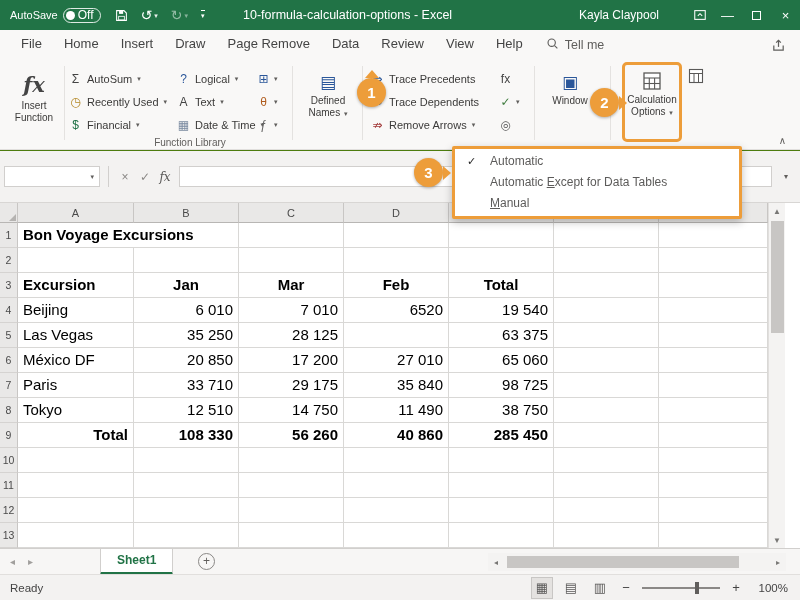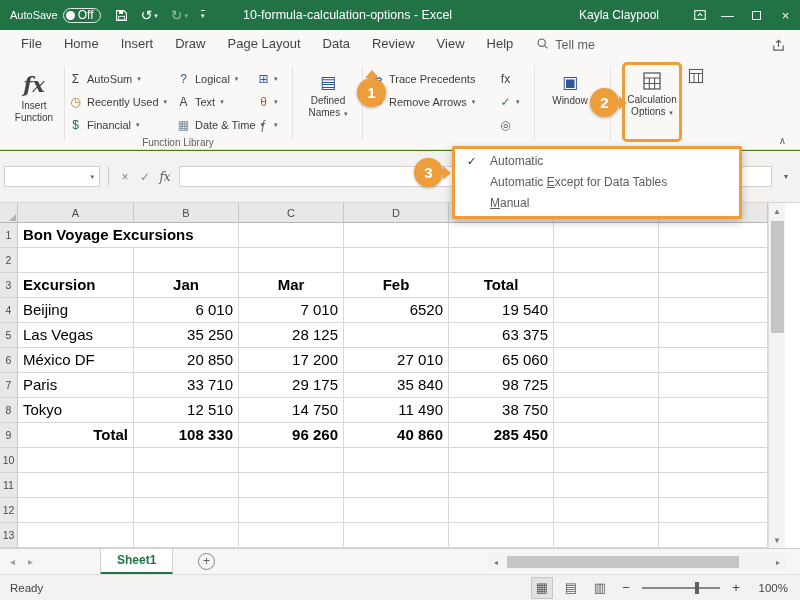--- a/index.html
+++ b/index.html
@@ -162,21 +162,21 @@
       <span class="wbtn">×</span>
     </div>
   </div>
 
   <div class="tabrow">
     <div class="rtabs">
         <div class="rtab">File</div>
         <div class="rtab">Home</div>
         <div class="rtab">Insert</div>
         <div class="rtab">Draw</div>
-        <div class="rtab">Page Layout</div>
+        <div class="rtab">Page Remove</div>
         <div class="rtab">Data</div>
         <div class="rtab">Review</div>
         <div class="rtab">View</div>
         <div class="rtab">Help</div>
       </div>
     <div class="tellme">
       <span>
         <svg width="13" height="13" viewBox="0 0 16 16">
             <circle cx="7" cy="7" r="4.5" fill="none" stroke="#5f5e5c" stroke-width="1.4"></circle>
             <line x1="10.5" y1="10.5" x2="14" y2="14" stroke="#5f5e5c" stroke-width="1.4"></line>
@@ -244,36 +244,40 @@
         </div>
         <div class="icbtn">
           <span class="fic" style="color: rgb(176, 92, 30);">θ</span>
           <span class="ddc">▾</span>
         </div>
         <div class="icbtn">
           <span class="fic" style="color: rgb(102, 102, 102);">ƒ</span>
           <span class="ddc">▾</span>
         </div>
       </div>
-    <div class="grouplabel" style="left:68px;width:220px">Function Library</div>
+    <div class="grouplabel" style="left:80px;width:220px">Function Library</div>
     <div class="vsep" style="left:292px"></div>
 
     <div class="bigbtn" style="left:298px;width:60px">
       <span class="bic" style="color:#2b579a">▤</span>
       <div class="blbl">
           <div>Defined</div>
           <div><span>Names</span> <span class="ddc">▾</span></div>
         </div>
     </div>
     <div class="vsep" style="left:362px"></div>
 
     <div class="flcol" style="left:370px">
         <div class="flbtn">
           <span class="fic" style="color: rgb(43, 87, 154);">⇒</span>
           <span class="flbl">Trace Precedents</span>
+        </div>
+        <div class="flbtn">
+          <span class="fic" style="color: rgb(43, 87, 154);">⇒</span>
+          <span class="flbl">Trace Dependents</span>
         </div>
         <div class="flbtn">
           <span class="fic" style="color: rgb(163, 59, 59);">⇏</span>
           <span class="flbl">Remove Arrows</span>
           <span class="ddc">▾</span>
         </div>
       </div>
     <div class="flcol" style="left:498px">
         <div class="icbtn">
           <span class="fic" style="color: rgb(68, 68, 68);">fx</span>
@@ -425,21 +429,21 @@
           <div class="gcell al-r" style="width: 105px;">14 750</div>
           <div class="gcell al-r" style="width: 105px;">11 490</div>
           <div class="gcell al-r" style="width: 105px;">38 750</div>
           <div class="gcell" style="width: 105px;"></div>
           <div class="gcell" style="width: 109px;"></div>
         </div>
         <div class="grow">
           <div class="rowh">9</div>
           <div class="gcell b al-r" style="width: 116px;">Total</div>
           <div class="gcell b al-r" style="width: 105px;">108 330</div>
-          <div class="gcell b al-r" style="width: 105px;">96 260</div>
+          <div class="gcell b al-r" style="width: 105px;">56 260</div>
           <div class="gcell b al-r" style="width: 105px;">40 860</div>
           <div class="gcell b al-r" style="width: 105px;">285 450</div>
           <div class="gcell" style="width: 105px;"></div>
           <div class="gcell" style="width: 109px;"></div>
         </div>
         <div class="grow">
           <div class="rowh">10</div>
           <div class="gcell" style="width: 116px;"></div>
           <div class="gcell" style="width: 105px;"></div>
           <div class="gcell" style="width: 105px;"></div>

